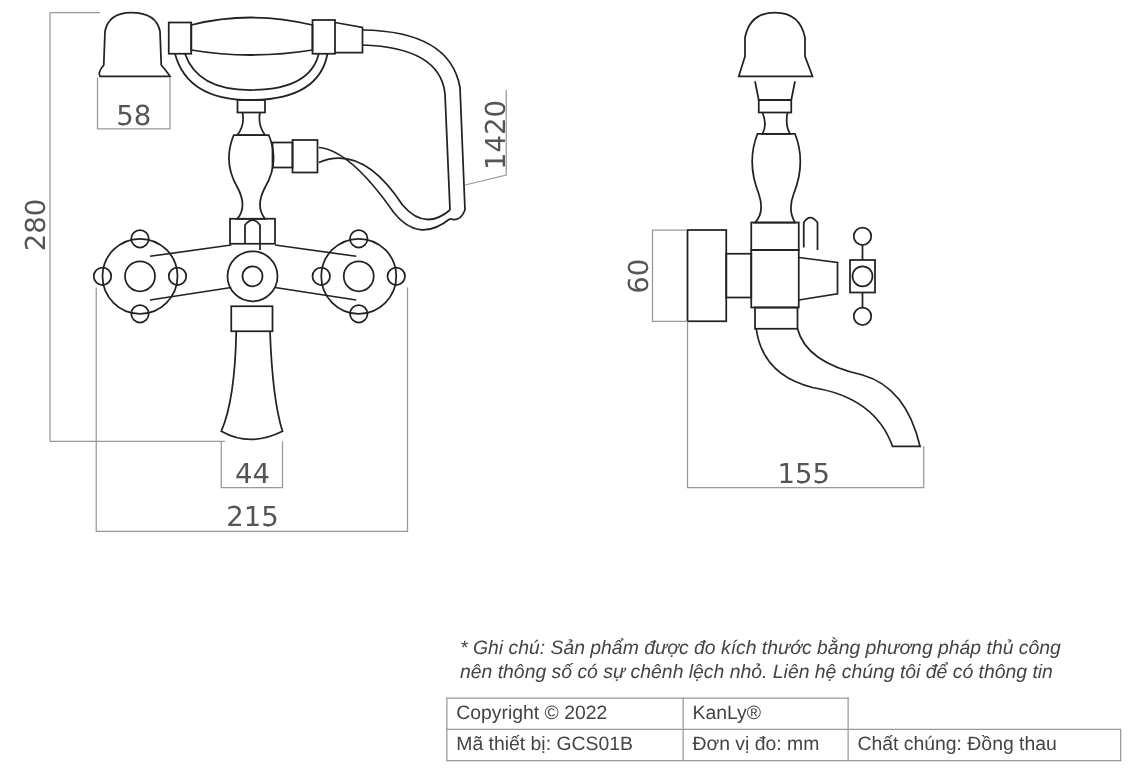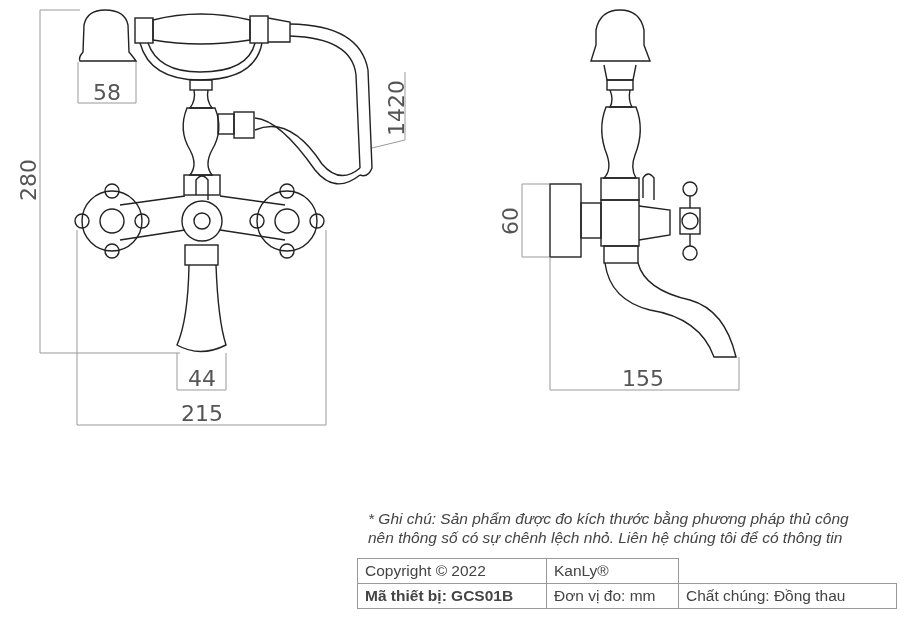--- a/index.html
+++ b/index.html
@@ -2,21 +2,21 @@
 <html><head>
 <meta charset="utf-8">
 <style>
   html,body{margin:0;padding:0;background:#fff;}
   body{width:904px;height:623px;position:relative;overflow:hidden;font-family:"Liberation Sans",sans-serif;}
   svg.drawing{position:absolute;left:0;top:0;}
   .dim{font-family:"DejaVu Sans",sans-serif;font-size:22px;fill:#555;}
   .note{position:absolute;left:368px;top:509px;width:540px;font-size:15.5px;font-style:italic;color:#444;line-height:19px;}
   .spec{position:absolute;left:357px;top:558px;border-collapse:collapse;font-size:15.5px;color:#444;}
   .spec td{border:1px solid #999;padding:0 7px;height:24px;white-space:nowrap;}
-  .spec td.b{font-weight:bold;}
+  .spec td.b{font-weight:normal;}
 </style>
 </head>
 <body>
 
 <svg class="drawing" width="904" height="500" viewBox="0 0 904 500">
   <g fill="none" stroke="#222" stroke-width="1.4">
 
     <path d="M80 61 Q78 58 83 52 L84 25 Q87 10 105 10 Q125 10 128 25 L129 52 Q134 58 136 61 Z"></path>
 
     <rect x="135" y="18" width="18" height="25"></rect>

